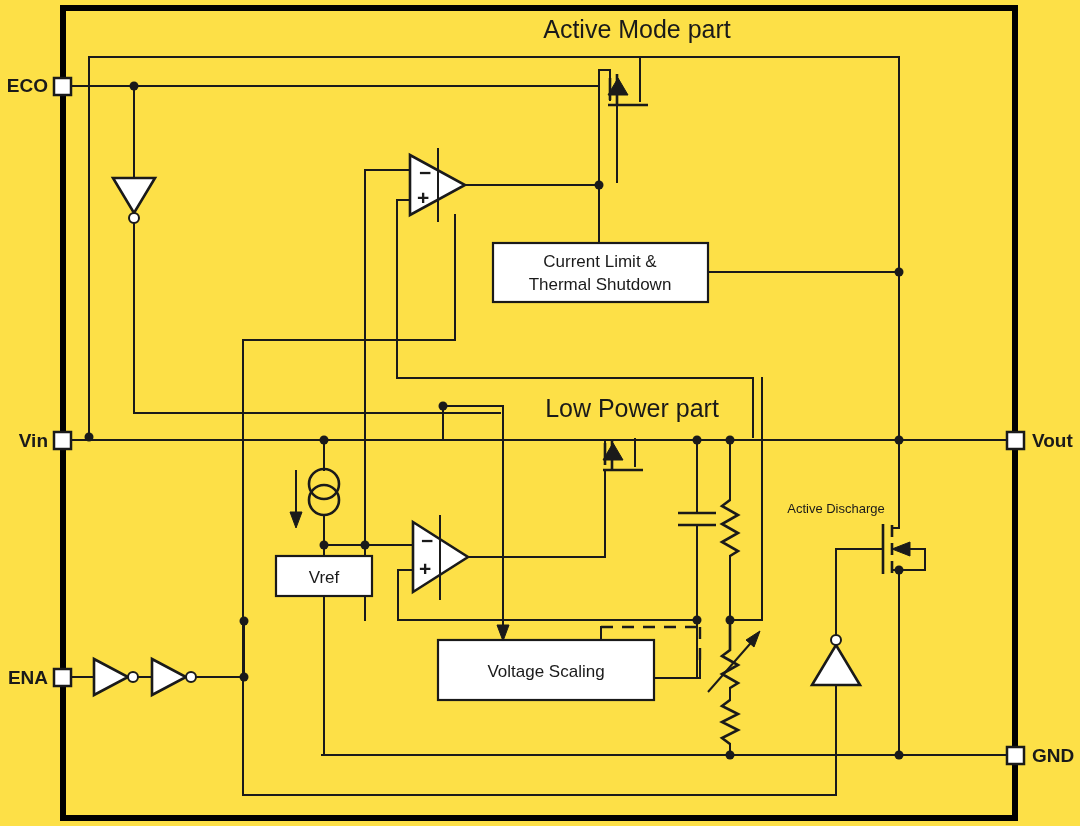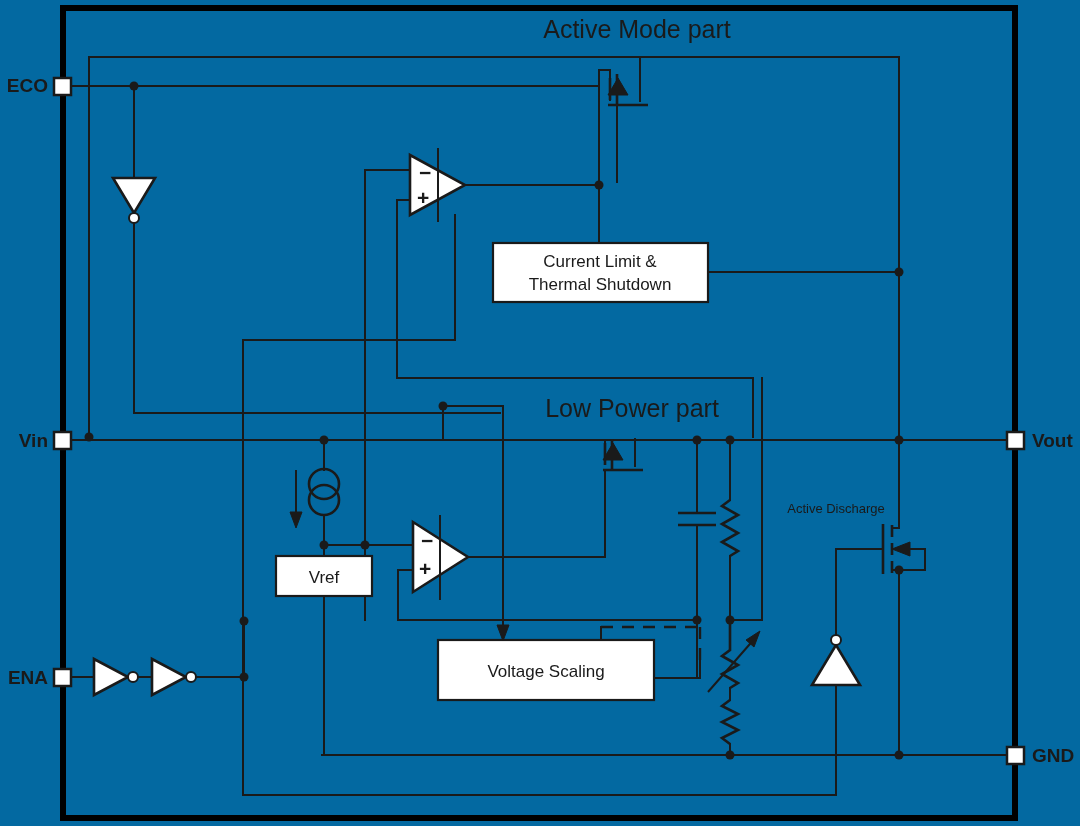--- a/index.html
+++ b/index.html
@@ -10,21 +10,21 @@
   body {
     width: 1080px;
     height: 826px;
     font-family: "Liberation Sans", sans-serif;
     overflow: hidden;
   }
   #diagram-root {
     position: relative;
     width: 1080px;
     height: 826px;
-    background: #0369a1;
+    background: #fde047;
     text-align: right;
   }
   svg#schematic {
     display: block;
     width: 1080px;
     height: 826px;
   }
   .wire {
     stroke: #1a1a1a;
     stroke-width: 2;

